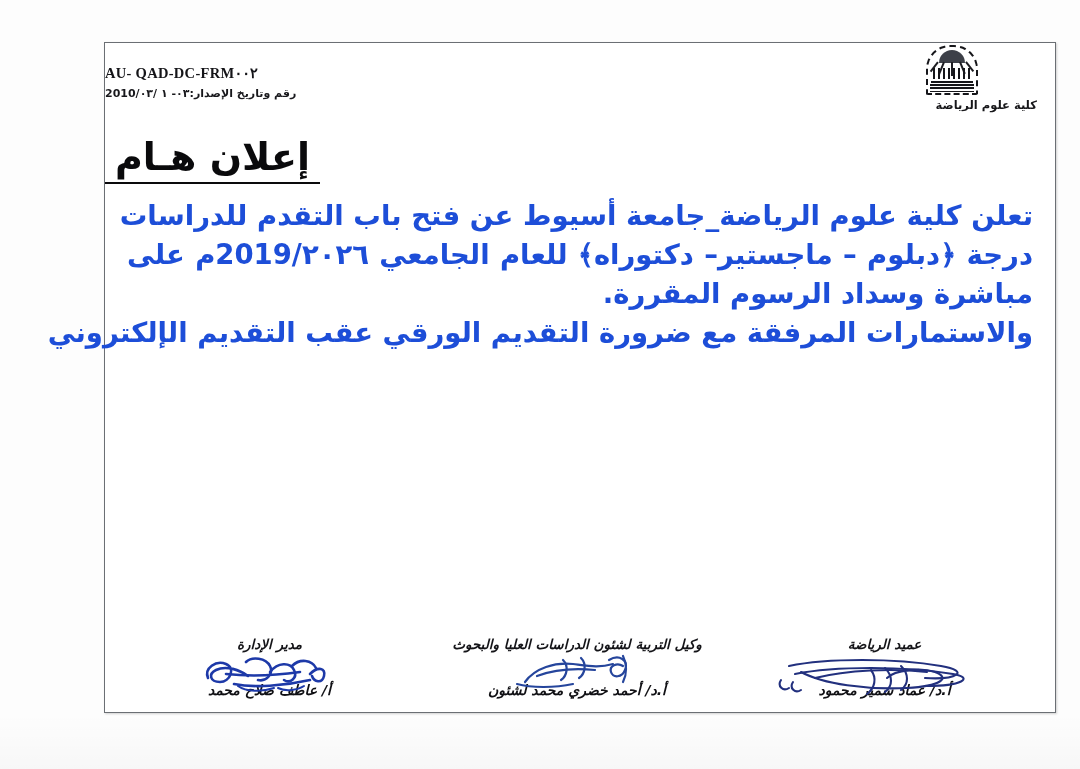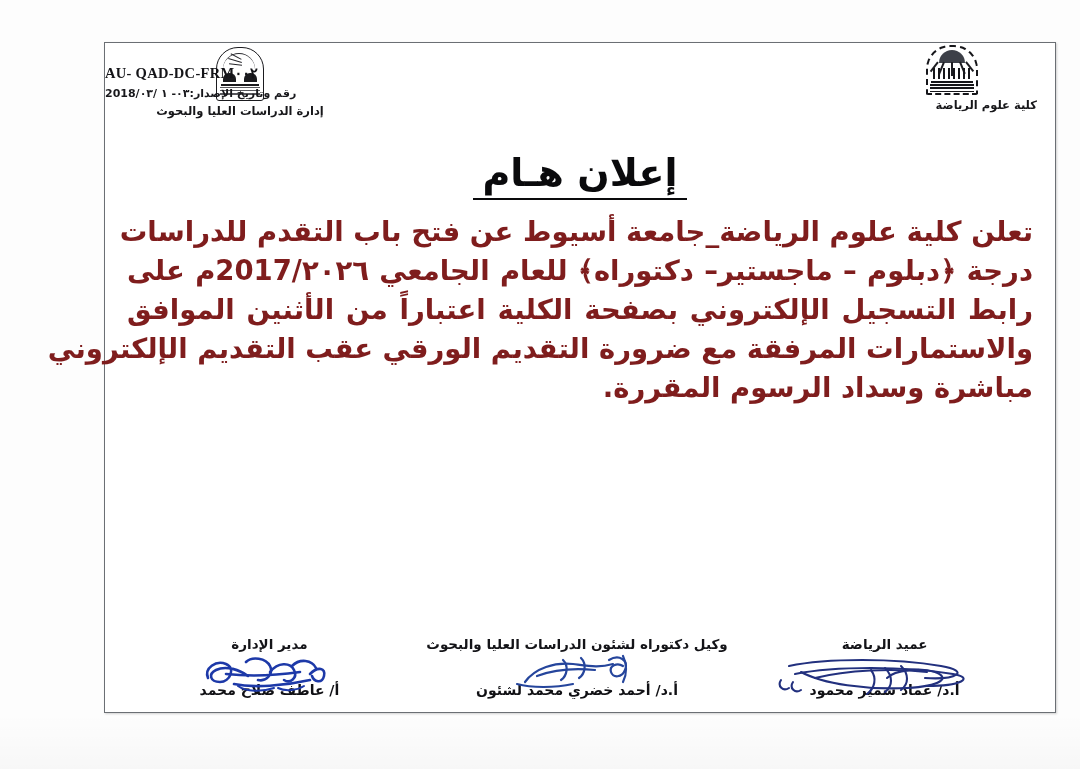--- a/index.html
+++ b/index.html
@@ -202,22 +202,22 @@
   .issue-line {
     margin-top: 5px;
     font-size: 11px;
     font-weight: bold;
     color: #18181c;
     white-space: nowrap;
   }
 
   
   .title-wrap {
-    text-align: center;
-    margin-top: 22px;
+    text-align: left;
+    margin-top: 6px;
   }
   .doc-title {
     display: inline-block;
     font-size: 38px;
     font-weight: bold;
     color: #0a0a0c;
     letter-spacing: 2px;
     padding: 0 10px 2px 10px;
     border-bottom: 2.6px solid #0a0a0c;
     line-height: 1.18;
@@ -226,21 +226,21 @@
   
   .body-block {
     margin: 12px 22px 0 22px;
     text-align: justify;
     text-align-last: justify;
     direction: rtl;
   }
   .body-line {
     font-size: 27.5px;
     font-weight: bold;
-    color: #7f1d1d;
+    color: #1d4ed8;
     line-height: 1.42;
     letter-spacing: -0.2px;
     white-space: nowrap;
     text-align: justify;
   }
   .body-line.last {
     text-align: right;
     text-align-last: right;
   }
 
@@ -252,20 +252,21 @@
     display: flex;
     flex-direction: row-reverse;
     justify-content: space-between;
     padding: 0 24px 0 18px;
     box-sizing: border-box;
   }
   .sig-col {
     position: relative;
     text-align: center;
     width: 300px;
+    font-style: italic;
   }
   .sig-col.wide { width: 330px; }
   .sig-role {
     font-size: 13.5px;
     font-weight: bold;
     color: #141418;
     white-space: nowrap;
   }
   .sig-name {
     font-size: 14px;
@@ -295,37 +296,24 @@
 </style>
 </head>
 <body>
 
 <div class="scan-backdrop"></div>
 
 <div class="paper">
 
   <div class="header">
 
-    <div class="hdr-left">
-      <div class="logo-gs">
-        <div class="gs-arc"></div>
-        <div class="gs-ray gs-r1"></div>
-        <div class="gs-ray gs-r2"></div>
-        <div class="gs-ray gs-r3"></div>
-        <div class="gs-blob-l"></div>
-        <div class="gs-blob-r"></div>
-        <div class="gs-bar"></div>
-        <div class="gs-txt"></div>
-      </div>
-      <div class="org-caption">إدارة الدراسات العليا والبحوث</div>
-    </div>
 
     <div class="hdr-center">
       <div class="form-code">AU- QAD-DC-FRM٠٠٢</div>
-      <div class="issue-line">رقم وتاريخ الإصدار:٠٣- ١ /2018/٠٣</div>
+      <div class="issue-line">رقم وتاريخ الإصدار:٠٣- ١ /2010/٠٣</div>
     </div>
 
     <div class="hdr-right">
       <div class="logo-au">
         <div class="au-frame"></div>
         <div class="au-dome"></div>
         <div class="au-ray" style="height:12px; top:17px; left:11px; transform:rotate(38deg);"></div>
         <div class="au-ray" style="height:13px; top:17px; left:17px; transform:rotate(22deg);"></div>
         <div class="au-ray" style="height:14px; top:17px; left:25px; transform:rotate(0deg);"></div>
         <div class="au-ray" style="height:13px; top:17px; left:33px; transform:rotate(-22deg);"></div>
@@ -337,24 +325,23 @@
       <div class="org-caption">كلية علوم الرياضة</div>
     </div>
   </div>
 
   <div class="title-wrap">
     <span class="doc-title">إعلان هـام</span>
   </div>
 
   <div class="body-block">
     <div class="body-line">تعلن كلية علوم الرياضة_جامعة أسيوط عن فتح باب التقدم للدراسات</div>
-    <div class="body-line">درجة ﴿دبلوم – ماجستير– دكتوراه﴾ للعام الجامعي 2017/٢٠٢٦م على</div>
-    <div class="body-line">رابط التسجيل الإلكتروني بصفحة الكلية اعتباراً من الأثنين الموافق</div>
+    <div class="body-line">درجة ﴿دبلوم – ماجستير– دكتوراه﴾ للعام الجامعي 2019/٢٠٢٦م على</div>
+    <div class="body-line last">مباشرة وسداد الرسوم المقررة.</div>
     <div class="body-line">والاستمارات المرفقة مع ضرورة التقديم الورقي عقب التقديم الإلكتروني</div>
-    <div class="body-line last">مباشرة وسداد الرسوم المقررة.</div>
   </div>
 
   <div class="sig-row">
 
     <div class="sig-col">
       <div class="sig-role">مدير الإدارة</div>
       <div class="sig-ink">
         <svg width="190" height="46" viewBox="0 0 190 46">
           <g fill="none" stroke="#1d39a8" stroke-width="2.6" stroke-linecap="round" stroke-linejoin="round">
             <path d="M34 28 C30 18 42 10 52 14 C62 18 56 32 46 32 C36 32 34 24 42 20 C52 15 66 20 74 26"></path>
@@ -368,21 +355,21 @@
           <g fill="none" stroke="#1d39a8" stroke-width="2" stroke-linecap="round">
             <path d="M64 36 C72 42 88 42 100 38"></path>
             <path d="M104 38 C112 42 124 40 130 36"></path>
           </g>
         </svg>
       </div>
       <div class="sig-name">أ/ عاطف صلاح محمد</div>
     </div>
 
     <div class="sig-col wide">
-      <div class="sig-role">وكيل دكتوراه لشئون الدراسات العليا والبحوث</div>
+      <div class="sig-role">وكيل التربية لشئون الدراسات العليا والبحوث</div>
       <div class="sig-ink">
         <svg width="200" height="46" viewBox="0 0 200 46">
           <g fill="none" stroke="#25459c" stroke-width="2.2" stroke-linecap="round" stroke-linejoin="round">
             <path d="M48 32 C58 18 78 12 96 14 C112 16 122 18 136 14"></path>
             <path d="M60 26 C76 20 98 18 118 20"></path>
             <path d="M86 10 C92 16 90 26 84 30"></path>
             <path d="M104 8 C110 14 108 24 102 28"></path>
             <path d="M132 10 C142 4 152 10 148 20 C145 28 136 28 134 22 C132 16 140 12 146 16"></path>
             <path d="M146 6 C150 14 150 24 146 32"></path>
             <path d="M40 34 C54 38 78 38 96 34"></path>

